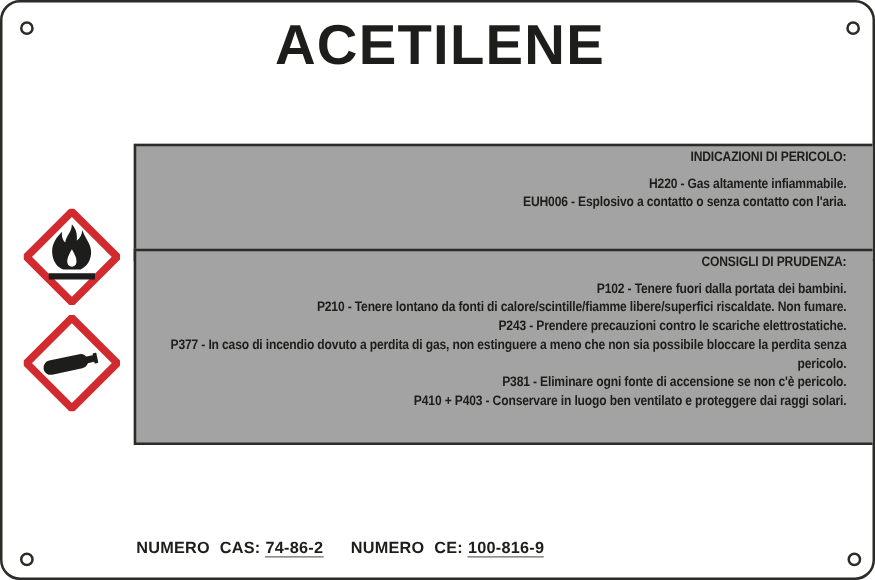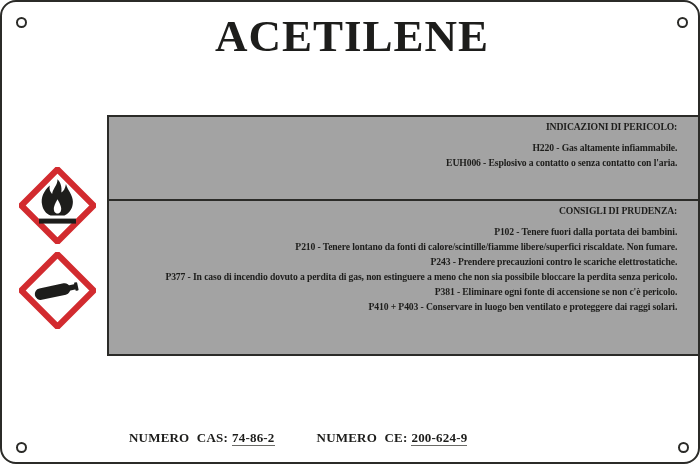--- a/index.html
+++ b/index.html
@@ -9,21 +9,20 @@
     color: #1d1d1b;
   }
   .sign {
     position: relative;
     width: 700px; height: 464px;
     box-sizing: border-box;
     background: #ffffff;
     border: 2px solid #2b2b28;
     border-radius: 16px;
     overflow: hidden;
-    font-family: Liberation Serif, serif;
   }
   .hole {
     position: absolute;
     width: 7px; height: 7px;
     border: 2px solid #2b2b28;
     border-radius: 50%;
     background: #ffffff;
   }
   .hole.tl { left: 14px;  top: 15px; }
   .hole.tr { left: 675px; top: 15px; }
@@ -85,21 +84,21 @@
 
   .footer {
     position: absolute;
     left: 107px; top: 428px;
     font-size: 13px;
     font-weight: bold;
     letter-spacing: 0.2px;
     word-spacing: 4px;
     white-space: nowrap;
   }
-  .footer .grp { margin-right: 22px; margin-left: 20px; }
+  .footer .grp { margin-right: 22px; }
   .footer .lbl { margin-right: 4px; }
   .footer .val {
     border-bottom: 1px solid #6a6a66;
     padding-bottom: 0px;
   }
 </style>
 </head>
 <body>
 
 <div class="sign">
@@ -153,16 +152,16 @@
       <div class="hline">P102 - Tenere fuori dalla portata dei bambini.</div>
       <div class="hline">P210 - Tenere lontano da fonti di calore/scintille/fiamme libere/superfici riscaldate. Non fumare.</div>
       <div class="hline">P243 - Prendere precauzioni contro le scariche elettrostatiche.</div>
       <div class="hline">P377 - In caso di incendio dovuto a perdita di gas, non estinguere a meno che non sia possibile bloccare la perdita senza pericolo.</div>
       <div class="hline">P381 - Eliminare ogni fonte di accensione se non c'è pericolo.</div>
       <div class="hline">P410 + P403 - Conservare in luogo ben ventilato e proteggere dai raggi solari.</div>
     </div>
   </div>
 
   <div class="footer">
-    <span class="grp"><span class="lbl">NUMERO CAS:</span><span class="val">74-86-2</span></span><span class="grp"><span class="lbl">NUMERO CE:</span><span class="val">200-624-9</span></span>
+    <span class="grp"><span class="lbl">NUMERO CAS:</span><span class="val">74-86-2</span></span><span class="grp"><span class="lbl">NUMERO CE:</span><span class="val">100-816-9</span></span>
   </div>
 
 </div>
 
 </body></html>

